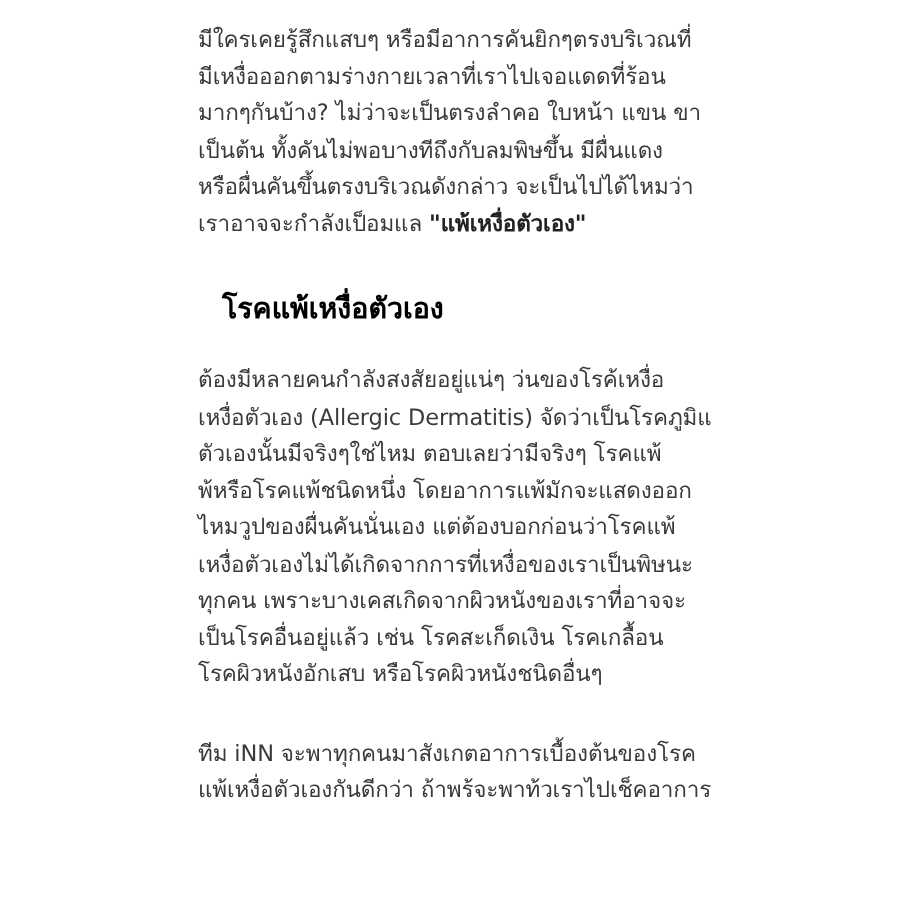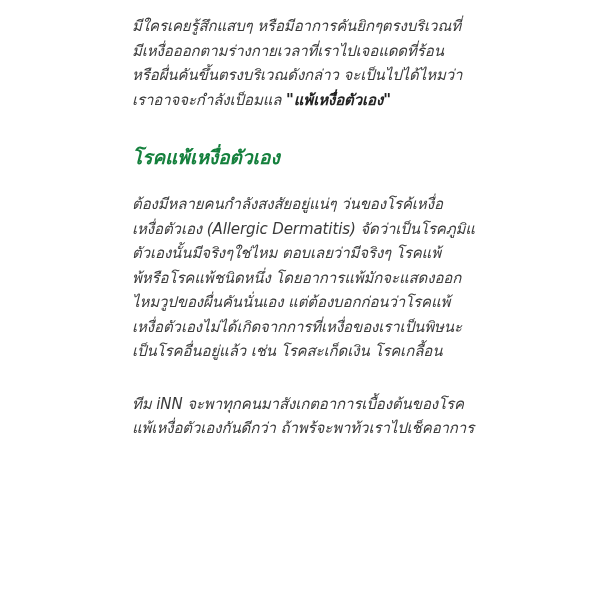--- a/index.html
+++ b/index.html
@@ -13,70 +13,73 @@
       overflow: hidden;
       position: relative;
       font-family: "DejaVu Sans", "Liberation Sans", sans-serif;
       color: #3a3a3a;
     }
     .article {
       position: absolute;
       left: 132px;
       top: 14px;
       width: 345px;
-      font-style: italic;
     }
     .para {
       margin: 0;
       font-size: 15px;
       line-height: 24.5px;
       letter-spacing: -0.1px;
     }
     .para .line {
       display: block;
       white-space: nowrap;
     }
     .para strong {
       font-weight: bold;
       color: #222;
     }
     .heading {
-      margin: 0;
+      margin: 16px;
       font-size: 19px;
       font-weight: bold;
-      color: #15803d;
+      color: #000000;
       line-height: 30px;
       white-space: nowrap;
     }
     #p1 { margin-bottom: 0; }
     #h1 { margin-top: 30px; margin-bottom: 20px; }
     #p3 { margin-top: 28px; }
   </style>
 </head>
 <body>
 
 <div class="article">
 
   <p class="para" id="p1">
     <span class="line">มีใครเคยรู้สึกแสบๆ หรือมีอาการคันยิกๆตรงบริเวณที่</span>
     <span class="line">มีเหงื่อออกตามร่างกายเวลาที่เราไปเจอแดดที่ร้อน</span>
+    <span class="line">มากๆกันบ้าง? ไม่ว่าจะเป็นตรงลำคอ ใบหน้า แขน ขา</span>
+    <span class="line">เป็นต้น ทั้งคันไม่พอบางทีถึงกับลมพิษขึ้น มีผื่นแดง</span>
     <span class="line">หรือผื่นคันขึ้นตรงบริเวณดังกล่าว จะเป็นไปได้ไหมว่า</span>
     <span class="line"><span>เราอาจจะกำลังเป็อมแล </span><strong>"แพ้เหงื่อตัวเอง"</strong></span>
   </p>
 
   <h2 class="heading" id="h1">โรคแพ้เหงื่อตัวเอง</h2>
 
   <p class="para" id="p2">
     <span class="line">ต้องมีหลายคนกำลังสงสัยอยู่แน่ๆ ว่นของโรค้เหงื่อ</span>
     <span class="line">เหงื่อตัวเอง (Allergic Dermatitis) จัดว่าเป็นโรคภูมิแ</span>
     <span class="line">ตัวเองนั้นมีจริงๆใช่ไหม ตอบเลยว่ามีจริงๆ โรคแพ้</span>
     <span class="line">พ้หรือโรคแพ้ชนิดหนึ่ง โดยอาการแพ้มักจะแสดงออก</span>
     <span class="line">ไหมวูปของผื่นคันนั่นเอง แต่ต้องบอกก่อนว่าโรคแพ้</span>
     <span class="line">เหงื่อตัวเองไม่ได้เกิดจากการที่เหงื่อของเราเป็นพิษนะ</span>
+    <span class="line">ทุกคน เพราะบางเคสเกิดจากผิวหนังของเราที่อาจจะ</span>
     <span class="line">เป็นโรคอื่นอยู่แล้ว เช่น โรคสะเก็ดเงิน โรคเกลื้อน</span>
+    <span class="line">โรคผิวหนังอักเสบ หรือโรคผิวหนังชนิดอื่นๆ</span>
   </p>
 
   <p class="para" id="p3">
     <span class="line">ทีม iNN จะพาทุกคนมาสังเกตอาการเบื้องต้นของโรค</span>
     <span class="line">แพ้เหงื่อตัวเองกันดีกว่า ถ้าพร้จะพาท้วเราไปเช็คอาการ</span>
   </p>
 
 </div>
 
 </body></html>

